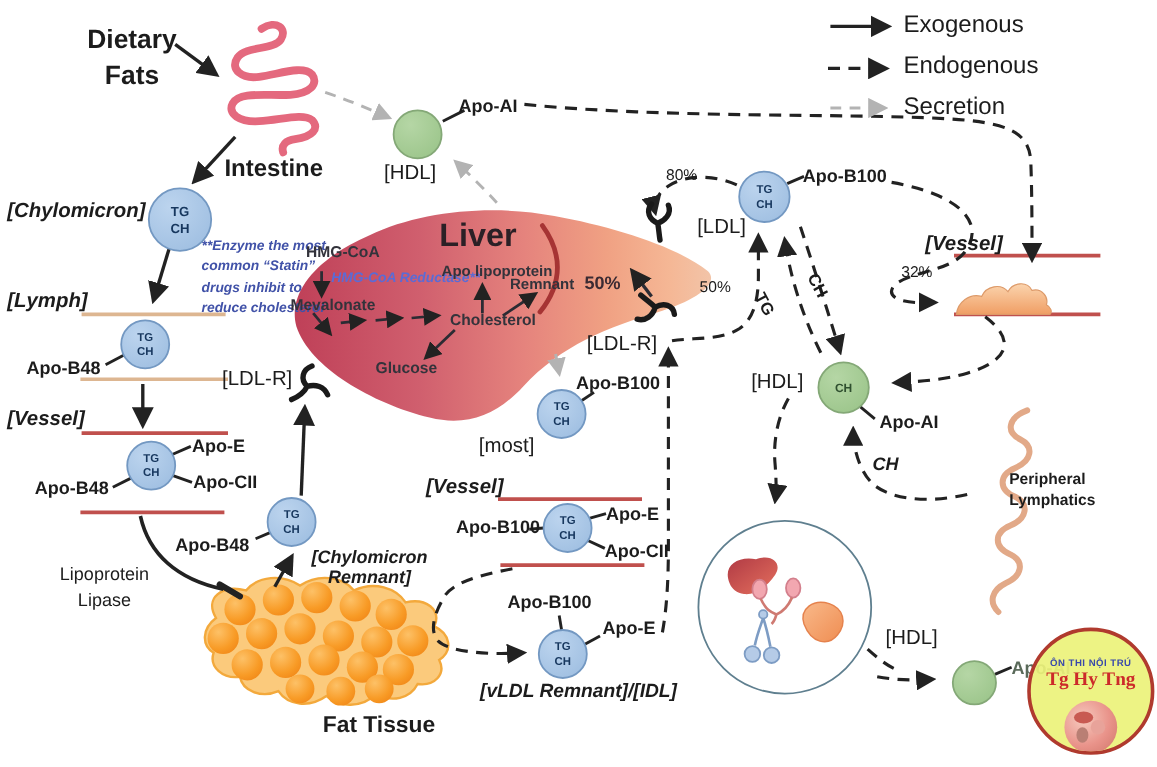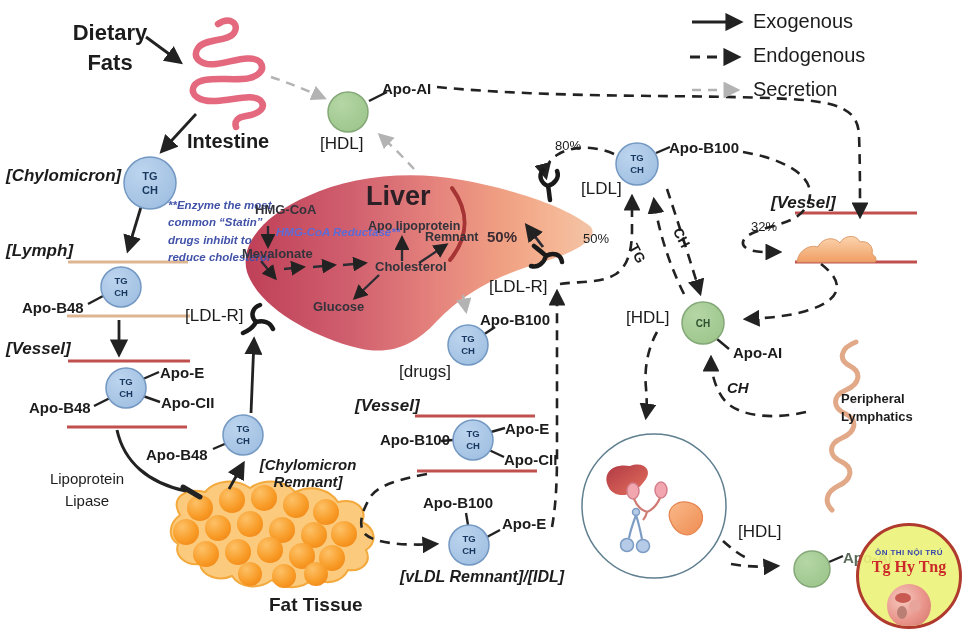--- a/index.html
+++ b/index.html
@@ -331,21 +331,21 @@
 <div class="lbl liv" style="left:375px;top:260px;">Cholesterol</div>
 <div class="lbl liv" style="left:313px;top:300px;">Glucose</div>
 <div class="lbl b" style="left:487px;top:228px;font-size:15px;color:#3b2b33;">50%</div>
 
 <div class="lbl pct" style="left:555px;top:139px;">80%</div>
 <div class="lbl brktp" style="left:581px;top:179px;">[LDL]</div>
 <div class="lbl apo" style="left:669px;top:139px;">Apo-B100</div>
 <div class="lbl pct" style="left:583px;top:232px;">50%</div>
 <div class="lbl brktp" style="left:489px;top:277px;">[LDL-R]</div>
 
-<div class="lbl brktp" style="left:399px;top:362px;">[drugs]</div>
+<div class="lbl brktp" style="left:399px;top:362px;">[most]</div>
 <div class="lbl apo" style="left:480px;top:311px;">Apo-B100</div>
 <div class="lbl brkt" style="left:355px;top:396px;">[Vessel]</div>
 <div class="lbl apo" style="left:380px;top:431px;">Apo-B100</div>
 <div class="lbl apo" style="left:505px;top:420px;">Apo-E</div>
 <div class="lbl apo" style="left:504px;top:451px;">Apo-CII</div>
 <div class="lbl apo" style="left:423px;top:494px;">Apo-B100</div>
 <div class="lbl apo" style="left:502px;top:515px;">Apo-E</div>
 <div class="lbl brkt" style="left:400px;top:568px;font-size:16px;">[vLDL Remnant]/[IDL]</div>
 
 <div class="lbl rot" style="left:640px;top:241px;">TG</div>

